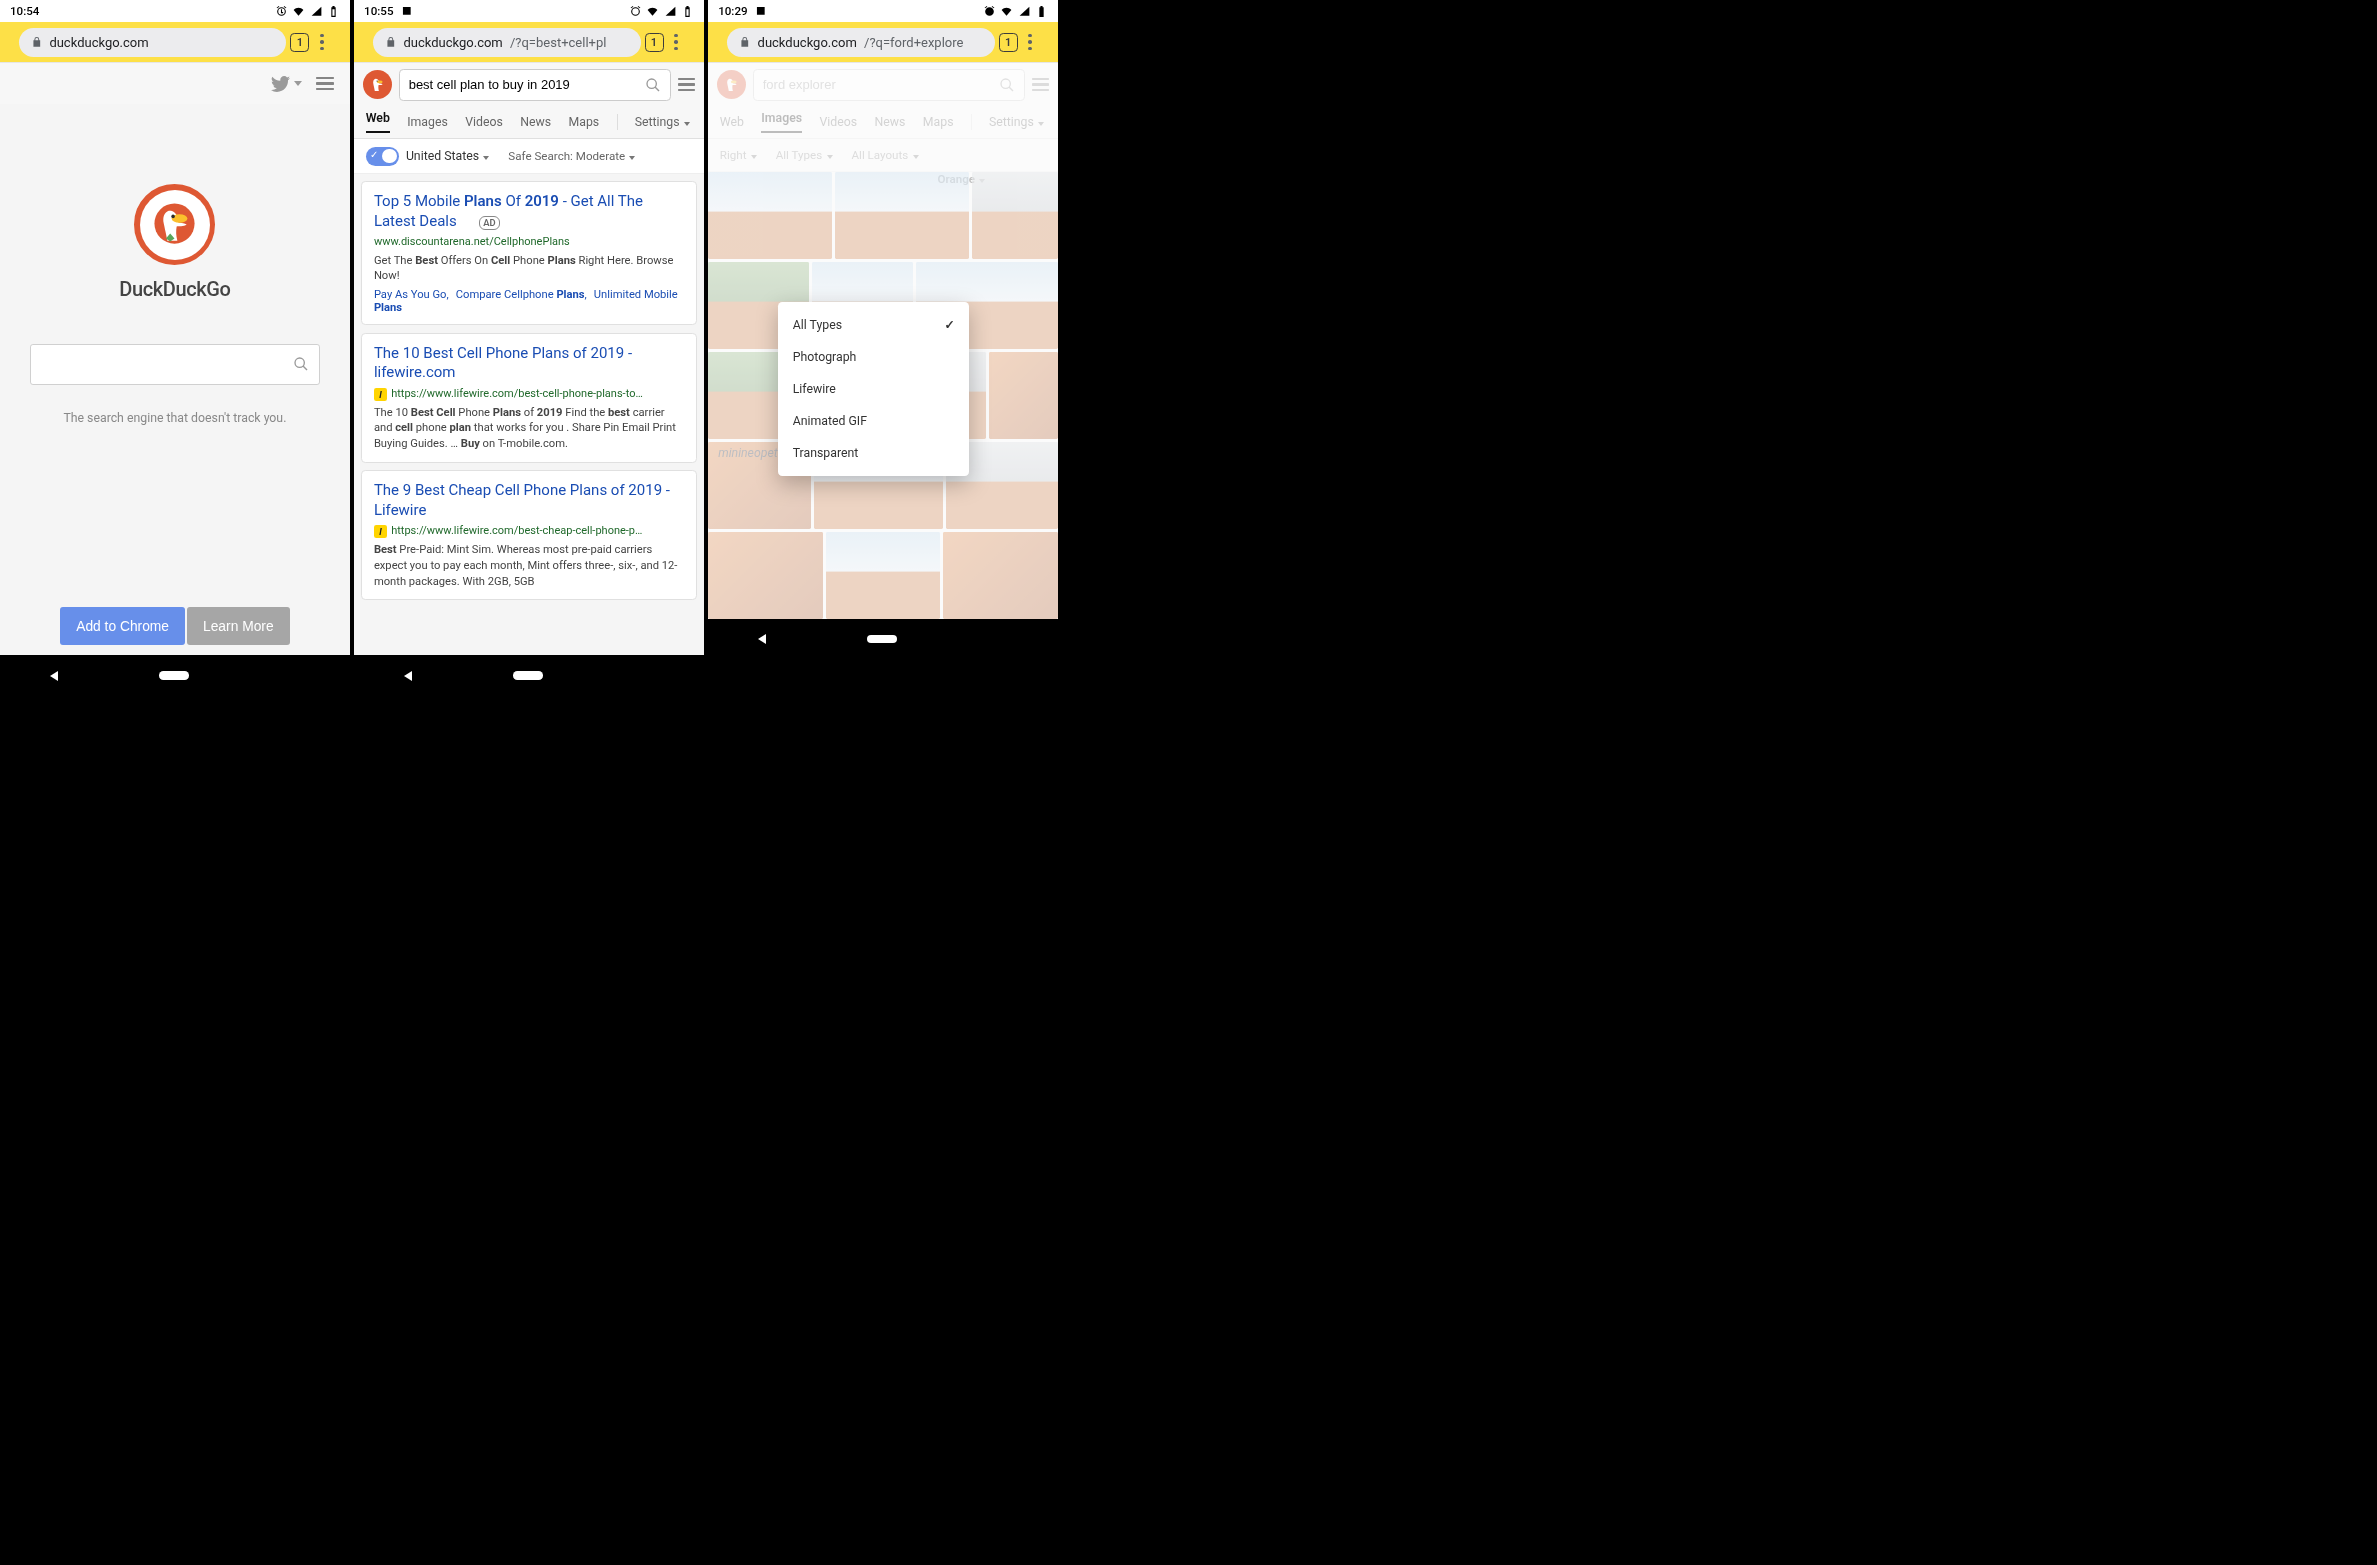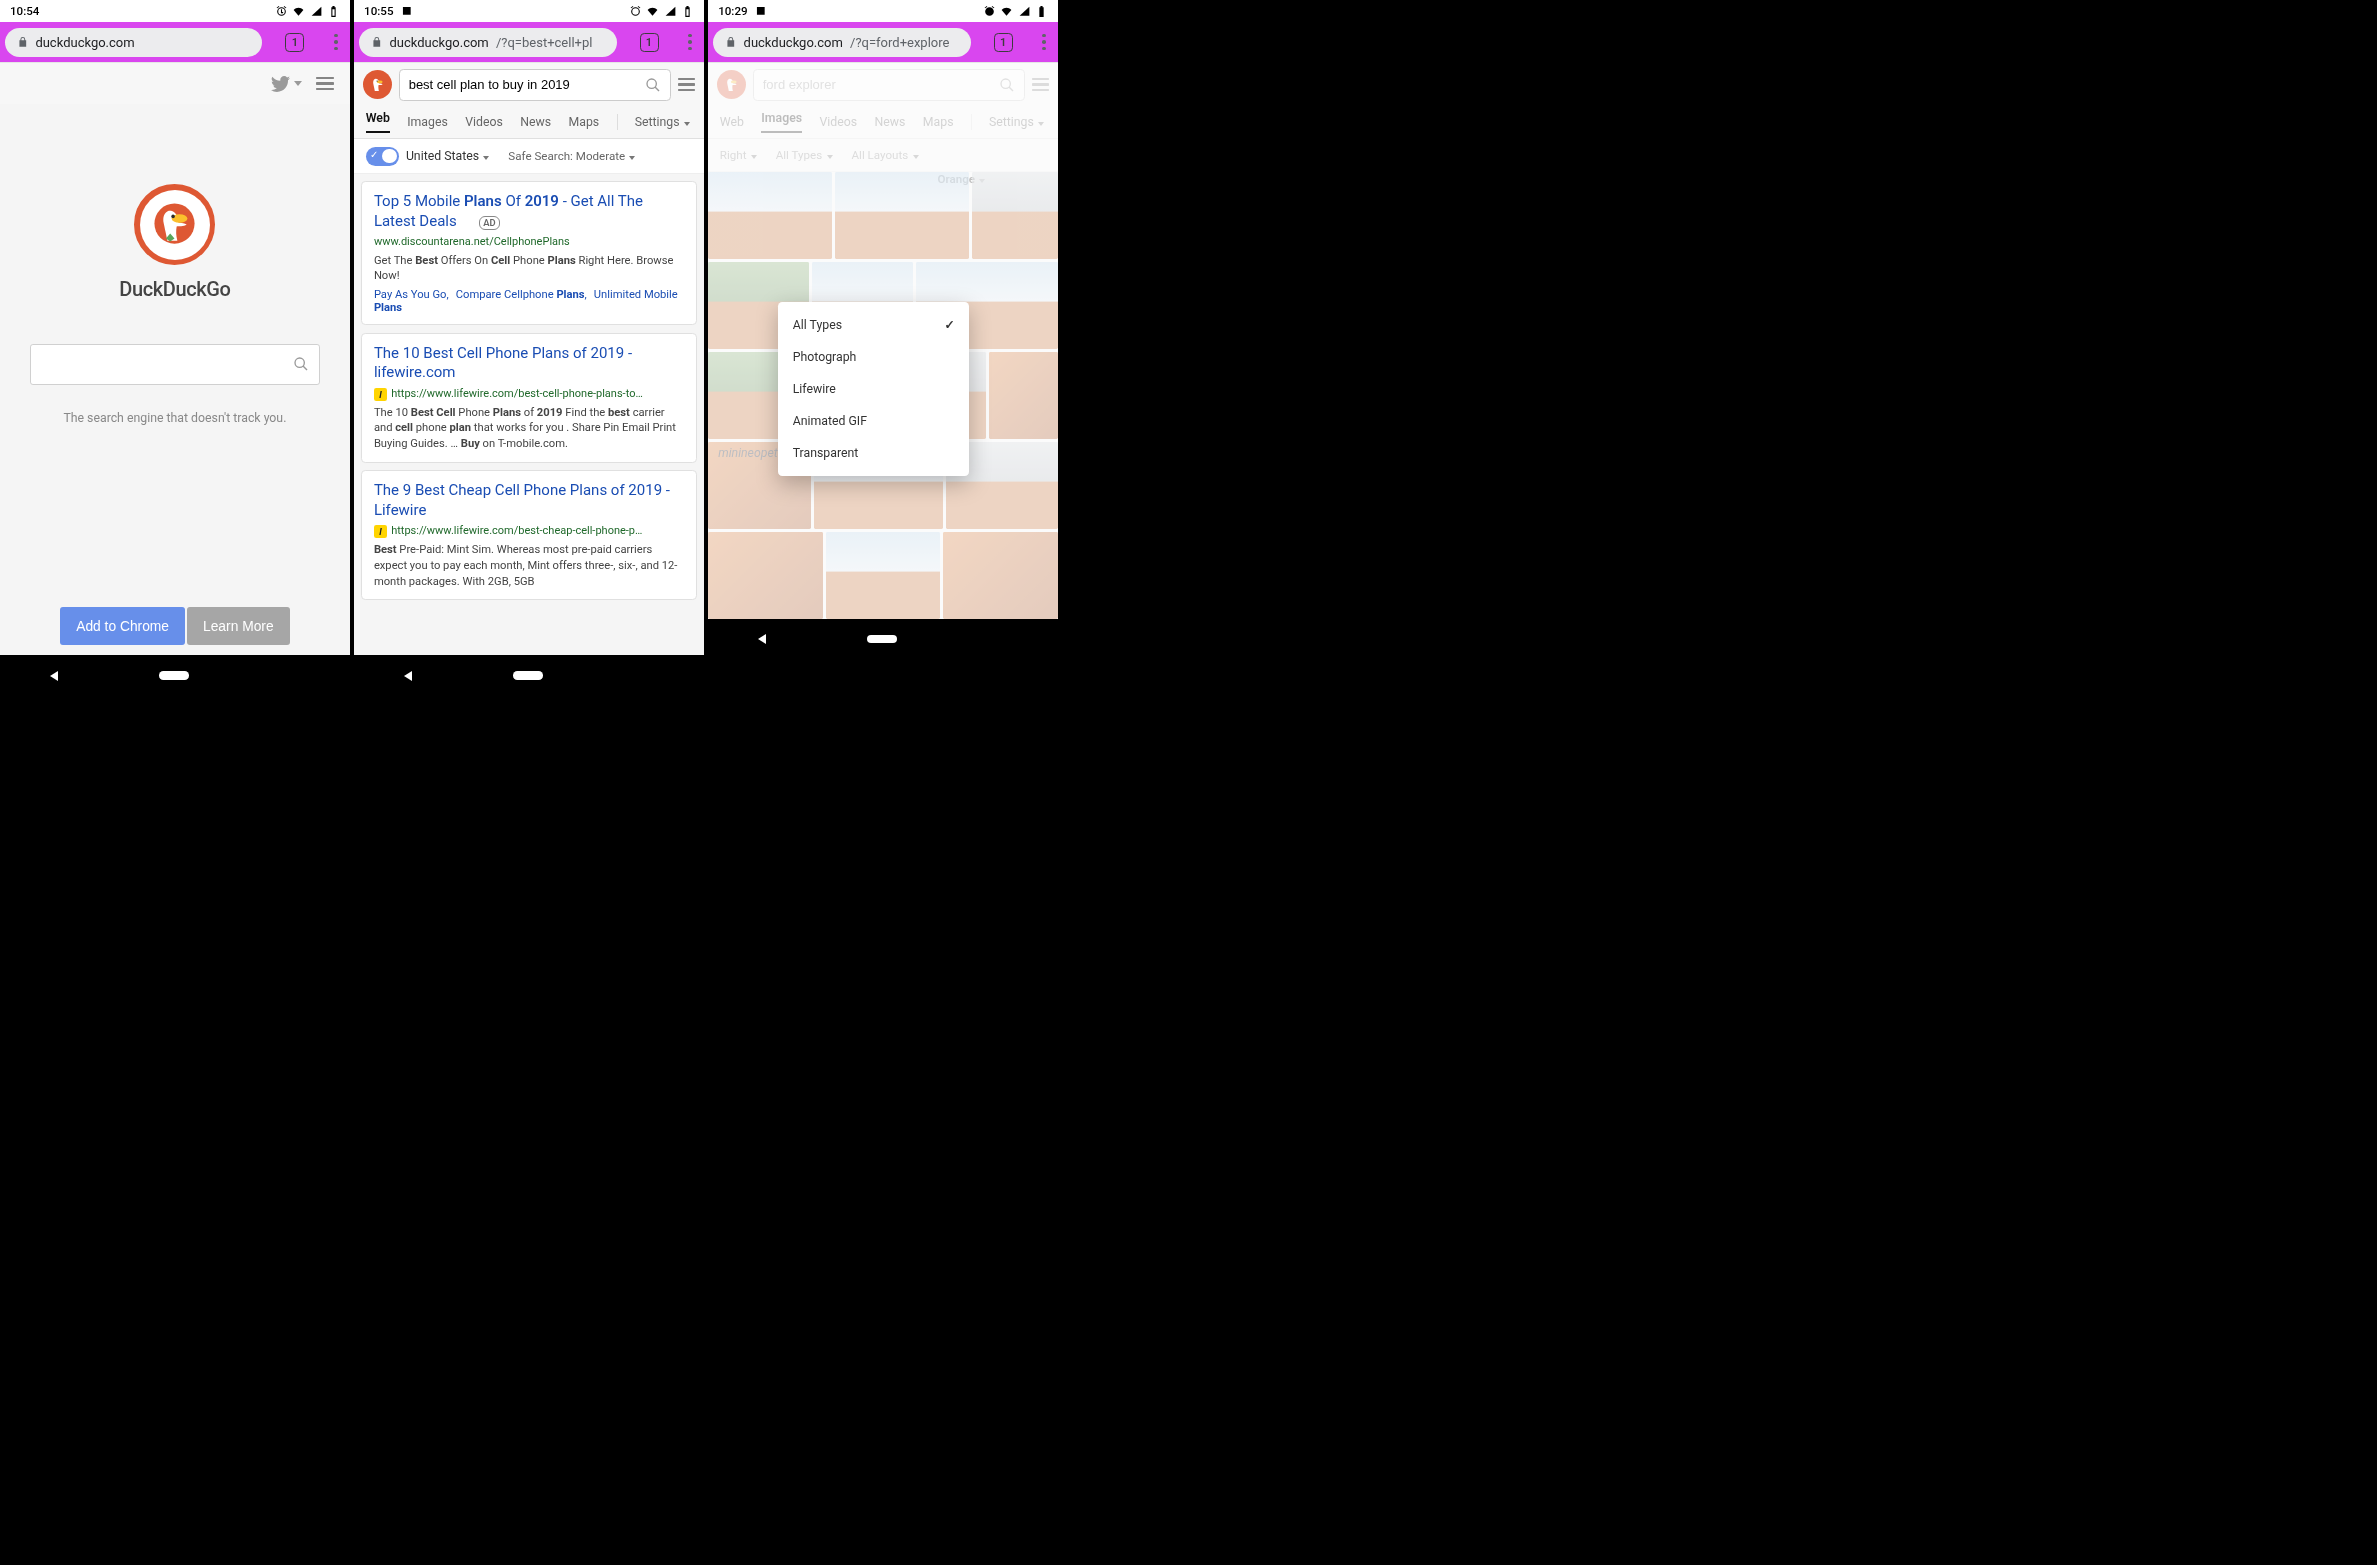--- a/index.html
+++ b/index.html
@@ -11,21 +11,21 @@
   }
   .row { display:flex; height:696px; }
   .phone { width:364px; height:696px; background:#000; position:relative; margin-right:4.3px; }
   .phone:last-child { margin-right:0; }
   .screen { position:absolute; inset:0; background:#fafafa; display:flex; flex-direction:column; }
   
   .statusbar { height:22px; background:#fff; display:flex; align-items:center; justify-content:space-between; padding:0 10px; font-size:11.6px; font-weight:500; color:#000; }
   .statusbar .right { display:flex; align-items:center; gap:4.3px; }
   .status-icon { width:13px; height:13px; fill:#000; display:inline-block; }
   
-  .chromebar { height:41px; background:#d946ef; display:flex; align-items:center; padding:0 5px; gap:23px; border-bottom:0.7px solid #e6e6e6; }
+  .chromebar { height:41px; background:#fde047; display:flex; align-items:center; padding:0 19px; gap:4px; border-bottom:0.7px solid #e6e6e6; }
   .urlchip { flex:1; height:29px; background:#ececee; border-radius:14.5px; display:flex; align-items:center; padding:0 11.6px; gap:7.2px; color:#202124; font-size:13px; overflow:hidden; white-space:nowrap; }
   .urlchip .domain { color:#202124; }
   .urlchip .rest { color:#5f6368; }
   .tabsquare { width:19px; height:19px; border:1.4px solid #3c3c3c; border-radius:4.3px; display:flex; align-items:center; justify-content:center; font-size:11px; font-weight:600; color:#3c3c3c; }
   .dots { width:17.4px; display:flex; flex-direction:column; align-items:center; gap:2.9px;}
   .dots span{ width:3.6px; height:3.6px; background:#5f6368; border-radius:50%; }
   
   .navbar { height:41px; background:#000; display:flex; align-items:center; justify-content:space-around; }
   .nav-back{ width:0;height:0;border-top:5.8px solid transparent;border-bottom:5.8px solid transparent;border-right:8.7px solid #fff;}
   .nav-home{ width:30px;height:8.7px;background:#fff;border-radius:4.3px;}

